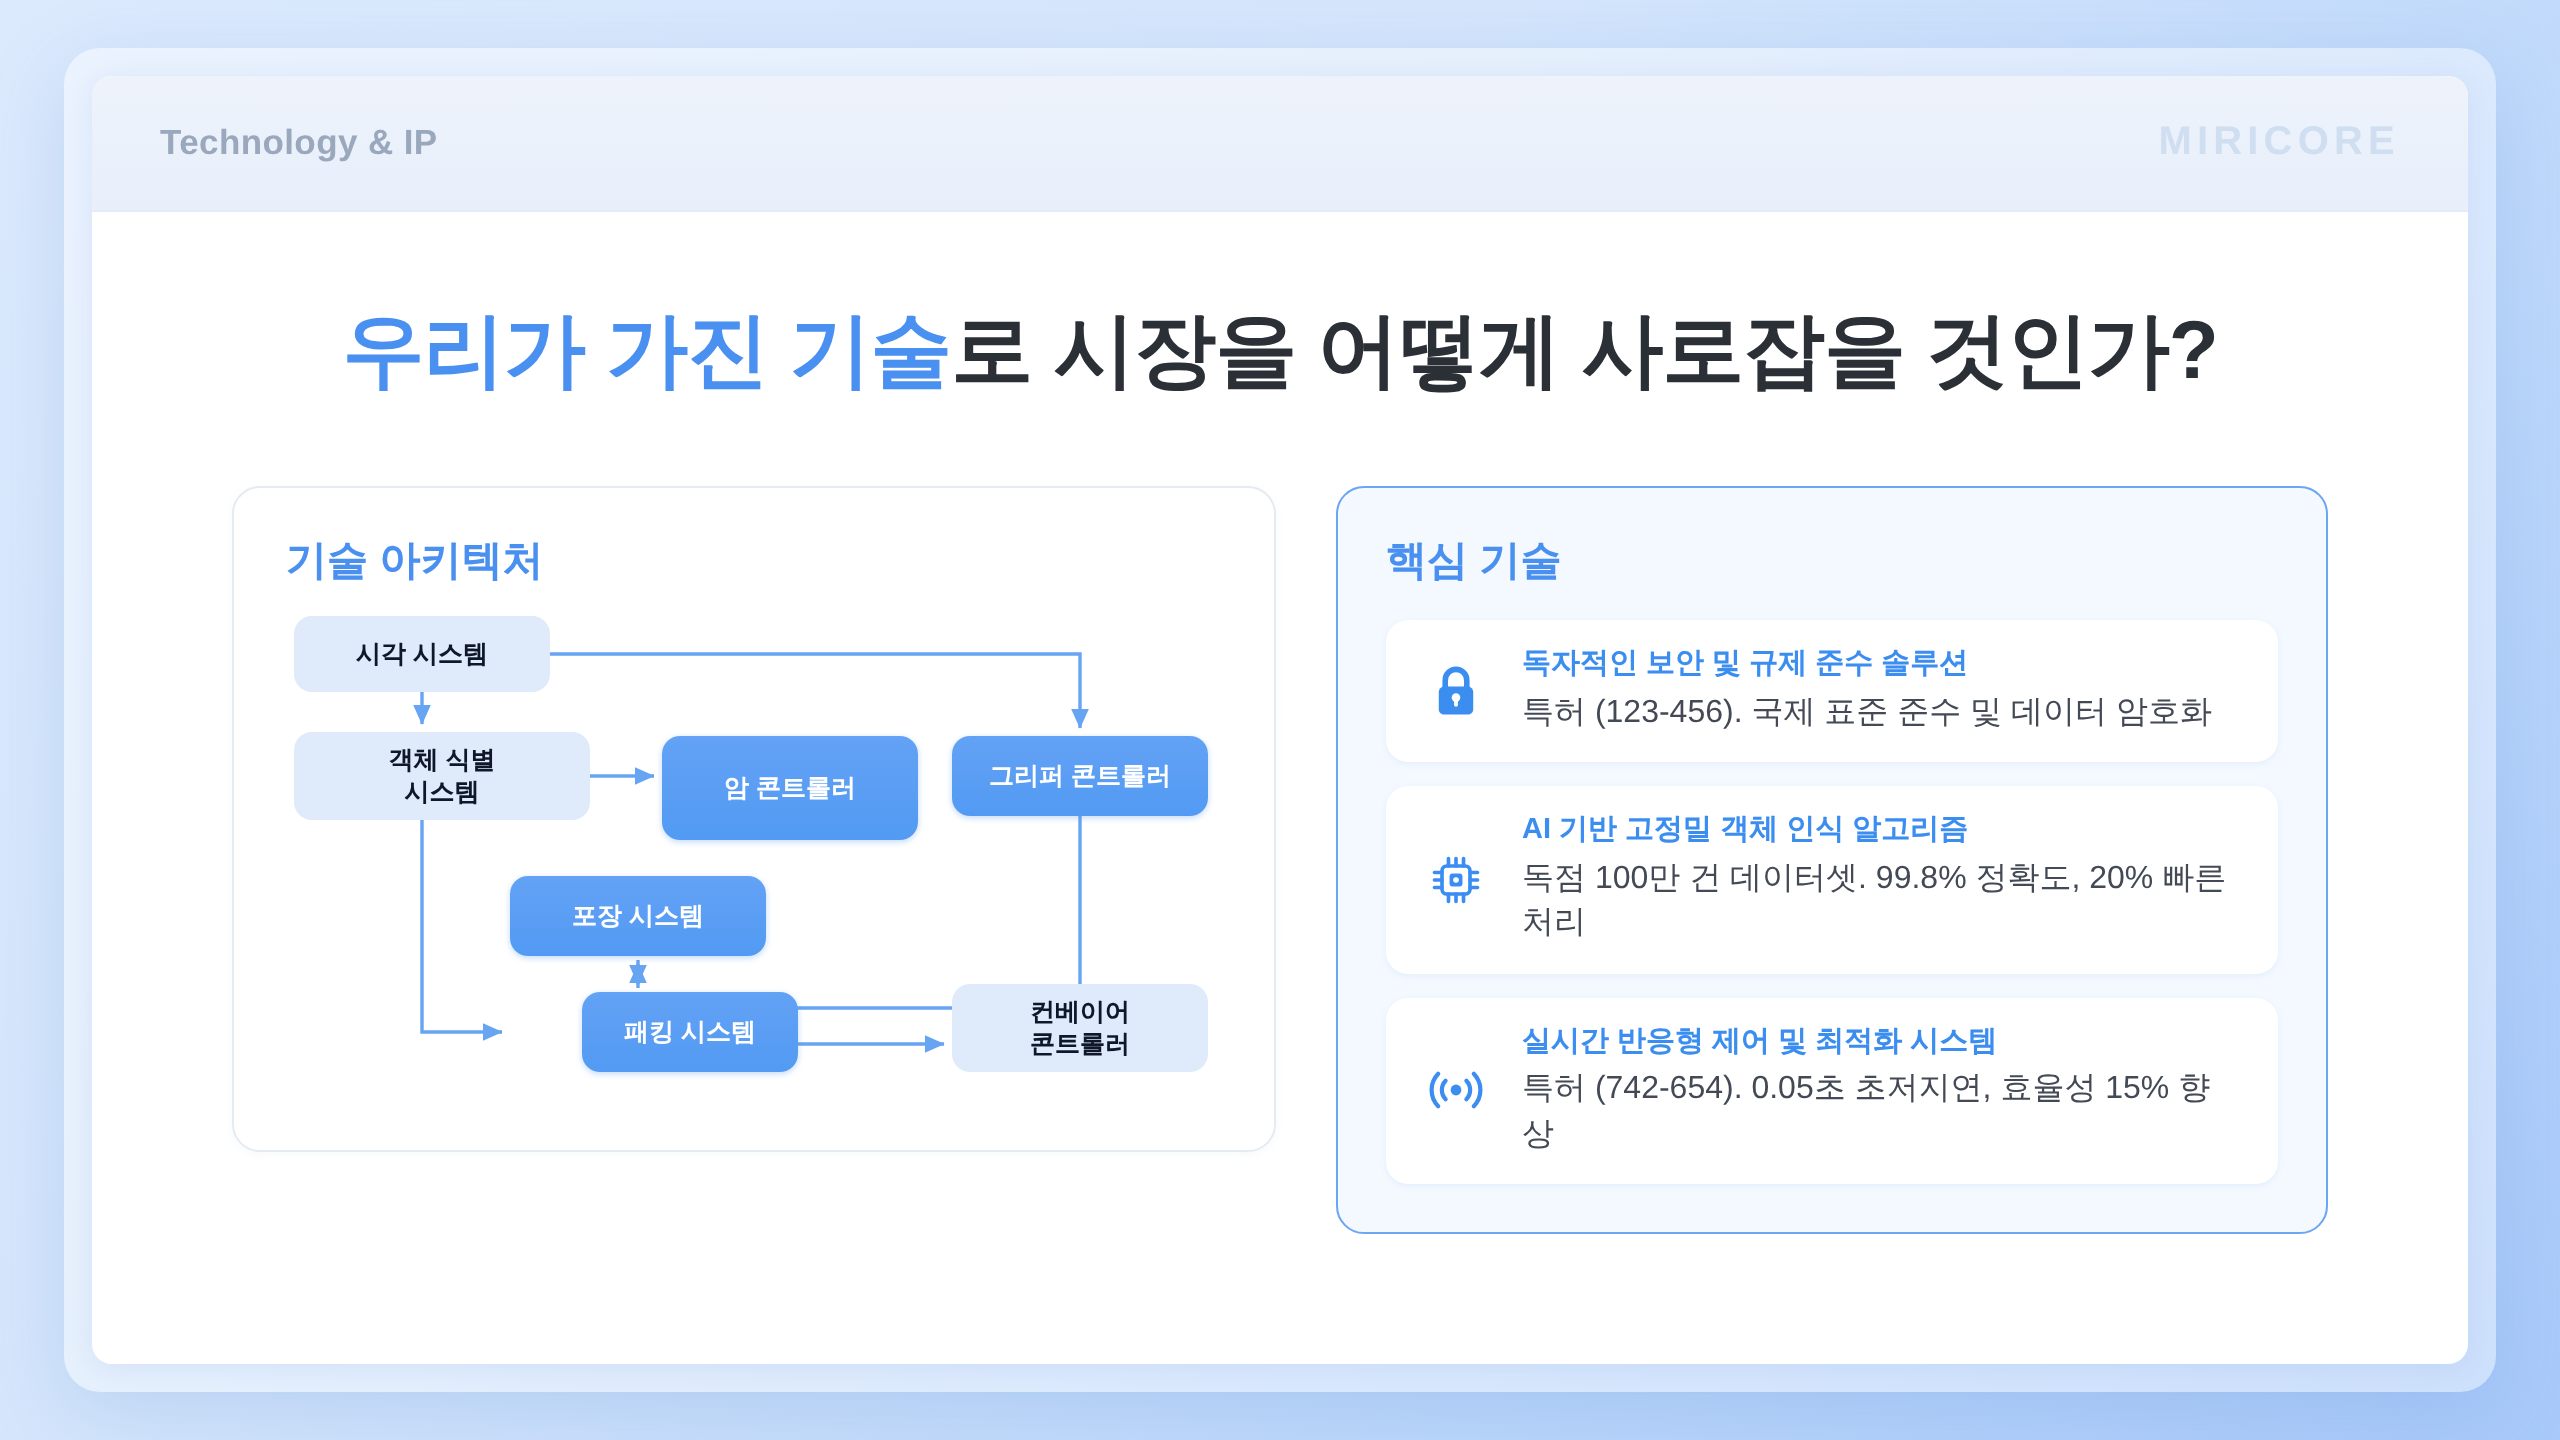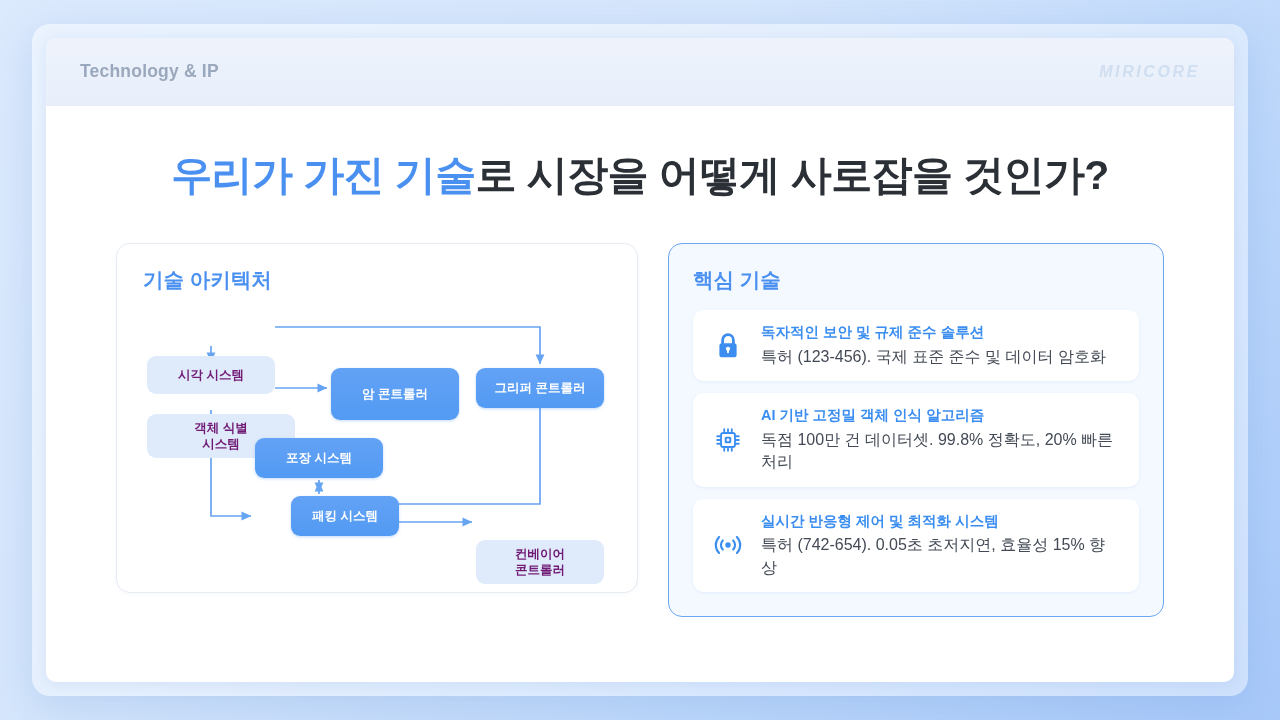--- a/index.html
+++ b/index.html
@@ -51,25 +51,24 @@
   }
 
   .header-title {
     font-size: 17.5px;
     font-weight: bold;
     color: #9aa8bd;
     letter-spacing: 0.2px;
   }
 
   .header-logo {
-    font-size: 16px;
+    font-size: 20px;
     font-weight: bold;
     color: #cfdef0;
     letter-spacing: 2.6px;
-    font-style: italic;
   }
 
   
   .title-wrap {
     padding: 44px 0 0 0;
     text-align: center;
   }
 
   .main-title {
     font-size: 41px;
@@ -89,21 +88,21 @@
     padding: 42px 70px 0 70px;
     align-items: flex-start;
   }
 
   
   .panel-left {
     width: 522px;
     background: #ffffff;
     border: 1px solid #e6ebf2;
     border-radius: 14px;
-    padding: 22px 26px 26px 26px;
+    padding: 22px 26px 9px 26px;
     box-shadow: 0 1px 4px rgba(130,160,200,0.07);
   }
 
   .panel-heading {
     font-size: 20.5px;
     font-weight: bold;
     color: #4a90f0;
     margin-bottom: 14px;
   }
 
@@ -130,22 +129,21 @@
     justify-content: center;
     text-align: center;
     font-size: 12.5px;
     font-weight: bold;
     line-height: 1.28;
     z-index: 2;
   }
 
   .node.light {
     background: #dfeafb;
-    color: #701a75;
-    margin-top: 48px;
+    color: #0f172a;
   }
 
   .node.solid {
     background: linear-gradient(180deg, #63a2f5 0%, #529af3 100%);
     color: #ffffff;
     box-shadow: 0 1px 3px rgba(80,150,240,0.35);
   }
 
   
   #n-vision    { left: 4px;   top: 0px;   width: 128px; height: 38px; }

